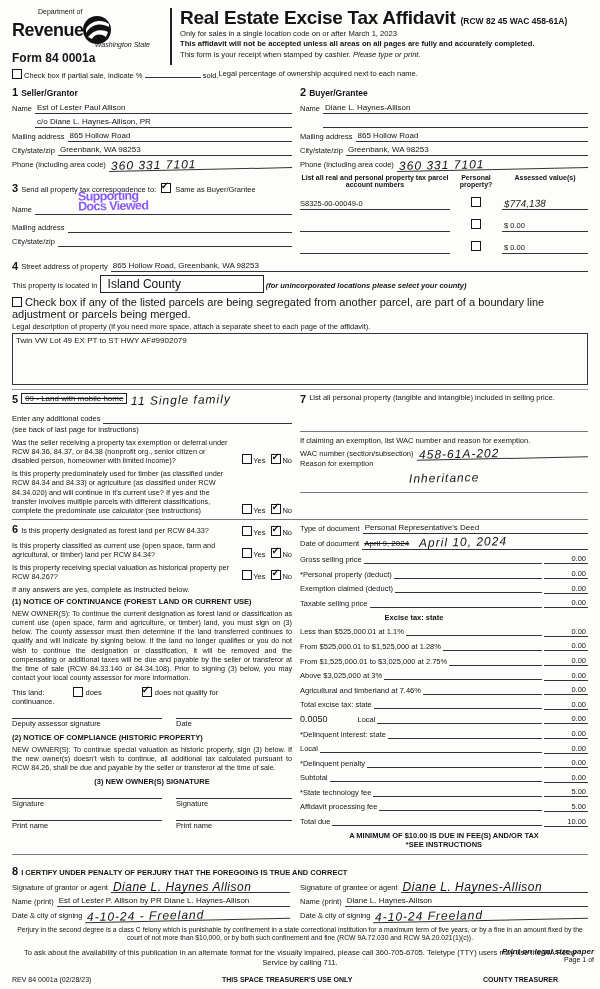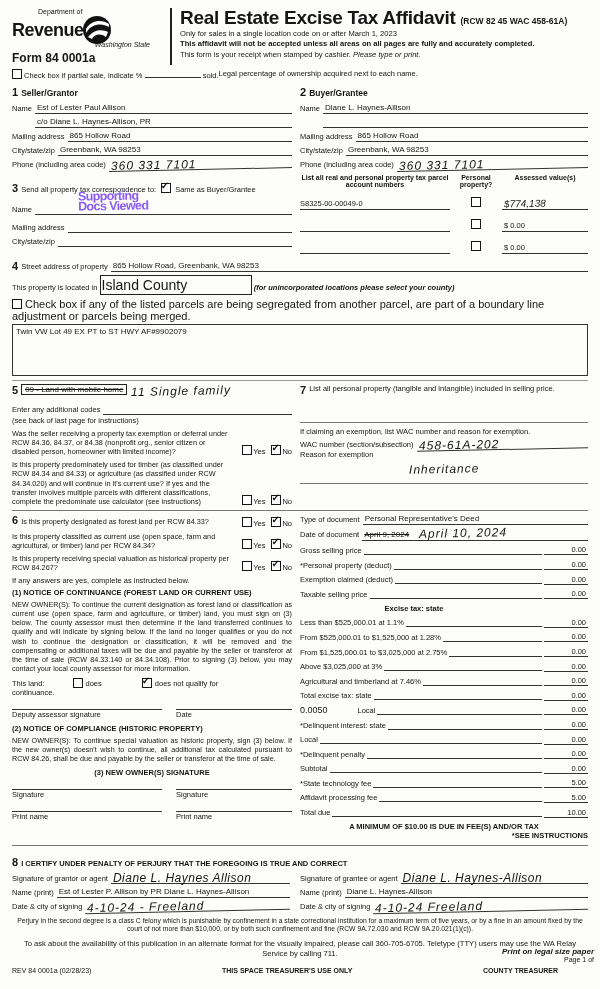--- a/index.html
+++ b/index.html
@@ -41,21 +41,21 @@
   .h1{font-weight:bold;font-size:8.5px}
   
   .ptable{margin-top:4px}
   .phead{display:flex;font-size:7px;font-weight:bold;text-align:center}
   .phead .c1{width:150px}.phead .c2{width:52px}.phead .c3{flex:1}
   .prow{display:flex;align-items:flex-end;margin-top:4px}
   .prow .c1{width:150px;border-bottom:1px solid #333;font-size:7.5px;min-height:10px;line-height:10px}
   .prow .c2{width:52px;text-align:center}
   .prow .c3{flex:1;border-bottom:1px solid #333;font-size:7.5px;min-height:10px;padding-left:2px;position:relative}
   
-  .countybox{display:inline-block;border:1px solid #222;min-width:148px;font-size:14px;padding:1px 1px}
+  .countybox{display:inline-block;border:1px solid #222;min-width:148px;font-size:12px;padding:1px 7px}
   .legalbox{border:1px solid #333;height:46px;font-size:8px;padding:2px 3px;margin-top:2px}
   
   .row57{display:flex;border-top:1px solid #999;margin-top:4px;padding-top:3px}
   .codebox{border:1px solid #222;padding:0 3px;font-size:8px;text-decoration:line-through;display:inline-block}
   .q{display:flex;align-items:flex-end;margin-top:4px}
   .q .qt{flex:1;font-size:7.3px;line-height:1.25}
   
   .row6{display:flex;border-top:1px solid #777;margin-top:4px;padding-top:3px}
   .para{font-size:7.2px;line-height:1.27;margin-top:3px;text-align:justify}
   .sigline{display:flex;margin-top:12px}
@@ -218,20 +218,21 @@
     </div>
     <div style="margin-top:3px;font-size:7.5px">
       <span>This property is located in</span>
       <span class="countybox">Island County</span>
       <span class="b i">(for unincorporated locations please select your county)</span>
     </div>
     <div style="margin-top:3px;font-size:11px">
       <span class="cb"></span>
       <span>Check box if any of the listed parcels are being segregated from another parcel, are part of a boundary line adjustment or parcels being merged.</span>
     </div>
+    <div style="margin-top:2px;font-size:7.5px">Legal description of property (if you need more space, attach a separate sheet to each page of the affidavit).</div>
     <div class="legalbox">Twin VW Lot 49 EX PT to ST HWY AF#9902079</div>
   </div>
 
   <div class="row57">
     <div class="colL">
       <div style="display:flex;align-items:flex-start">
         <span class="secnum">5</span>
         <span class="codebox">09 - Land with mobile home</span>
         <span class="hw" style="margin-left:4px">11 Single family</span>
       </div>
@@ -406,21 +407,21 @@
           <span class="mlab">Affidavit processing fee</span>
           <span class="mfill"></span>
           <span class="mval">5.00</span>
         </div>
       <div class="mrow">
           <span class="mlab">Total due</span>
           <span class="mfill"></span>
           <span class="mval">10.00</span>
         </div>
       <div class="lbl b" style="text-align:center;margin-top:4px">A MINIMUM OF $10.00 IS DUE IN FEE(S) AND/OR TAX</div>
-      <div class="lbl b" style="text-align:right">*SEE INSTRUCTIONS</div>
+      <div class="lbl b" style="text-align:center">*SEE INSTRUCTIONS</div>
     </div>
   </div>
 
   <div class="sec8">
     <div><span class="secnum">8</span><span class="lbl b">I CERTIFY UNDER PENALTY OF PERJURY THAT THE FOREGOING IS TRUE AND CORRECT</span></div>
     <div class="s8cols">
       <div class="s8col">
         <div class="frow">
             <span class="lab">Signature of grantor or agent</span>
             <span class="fill sig" style="border-bottom:1px solid #333">Diane L. Haynes Allison</span>

